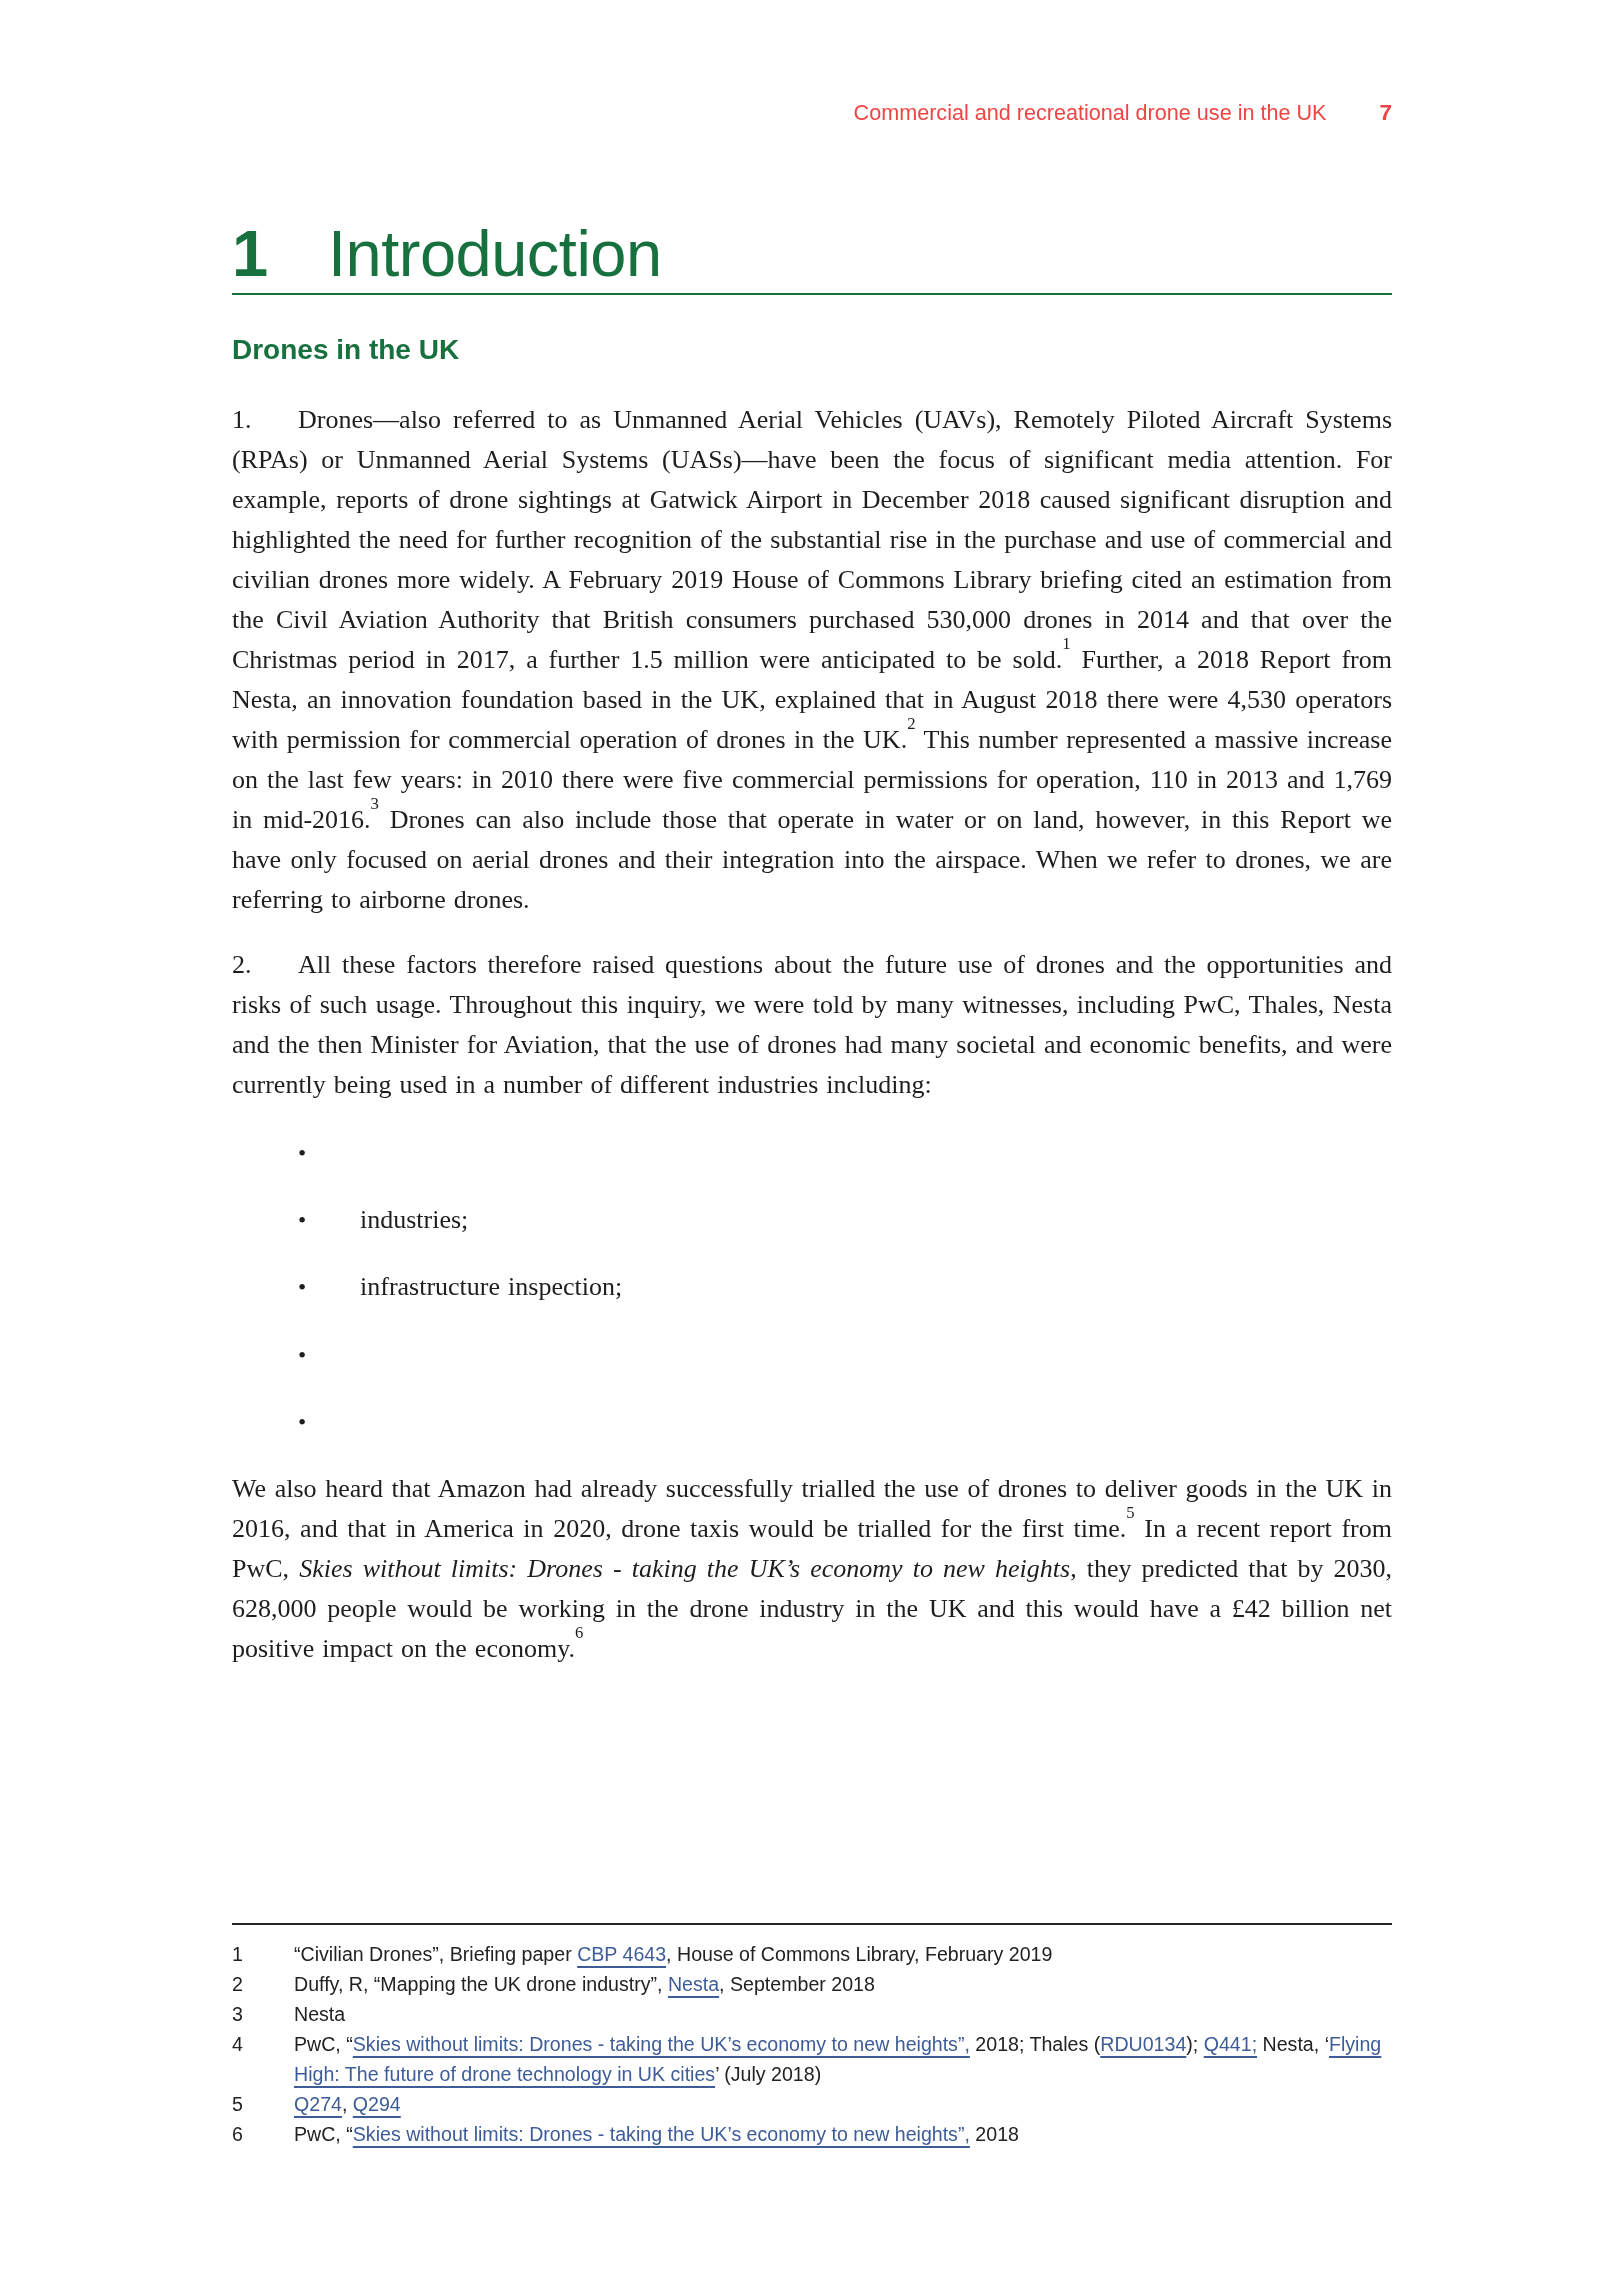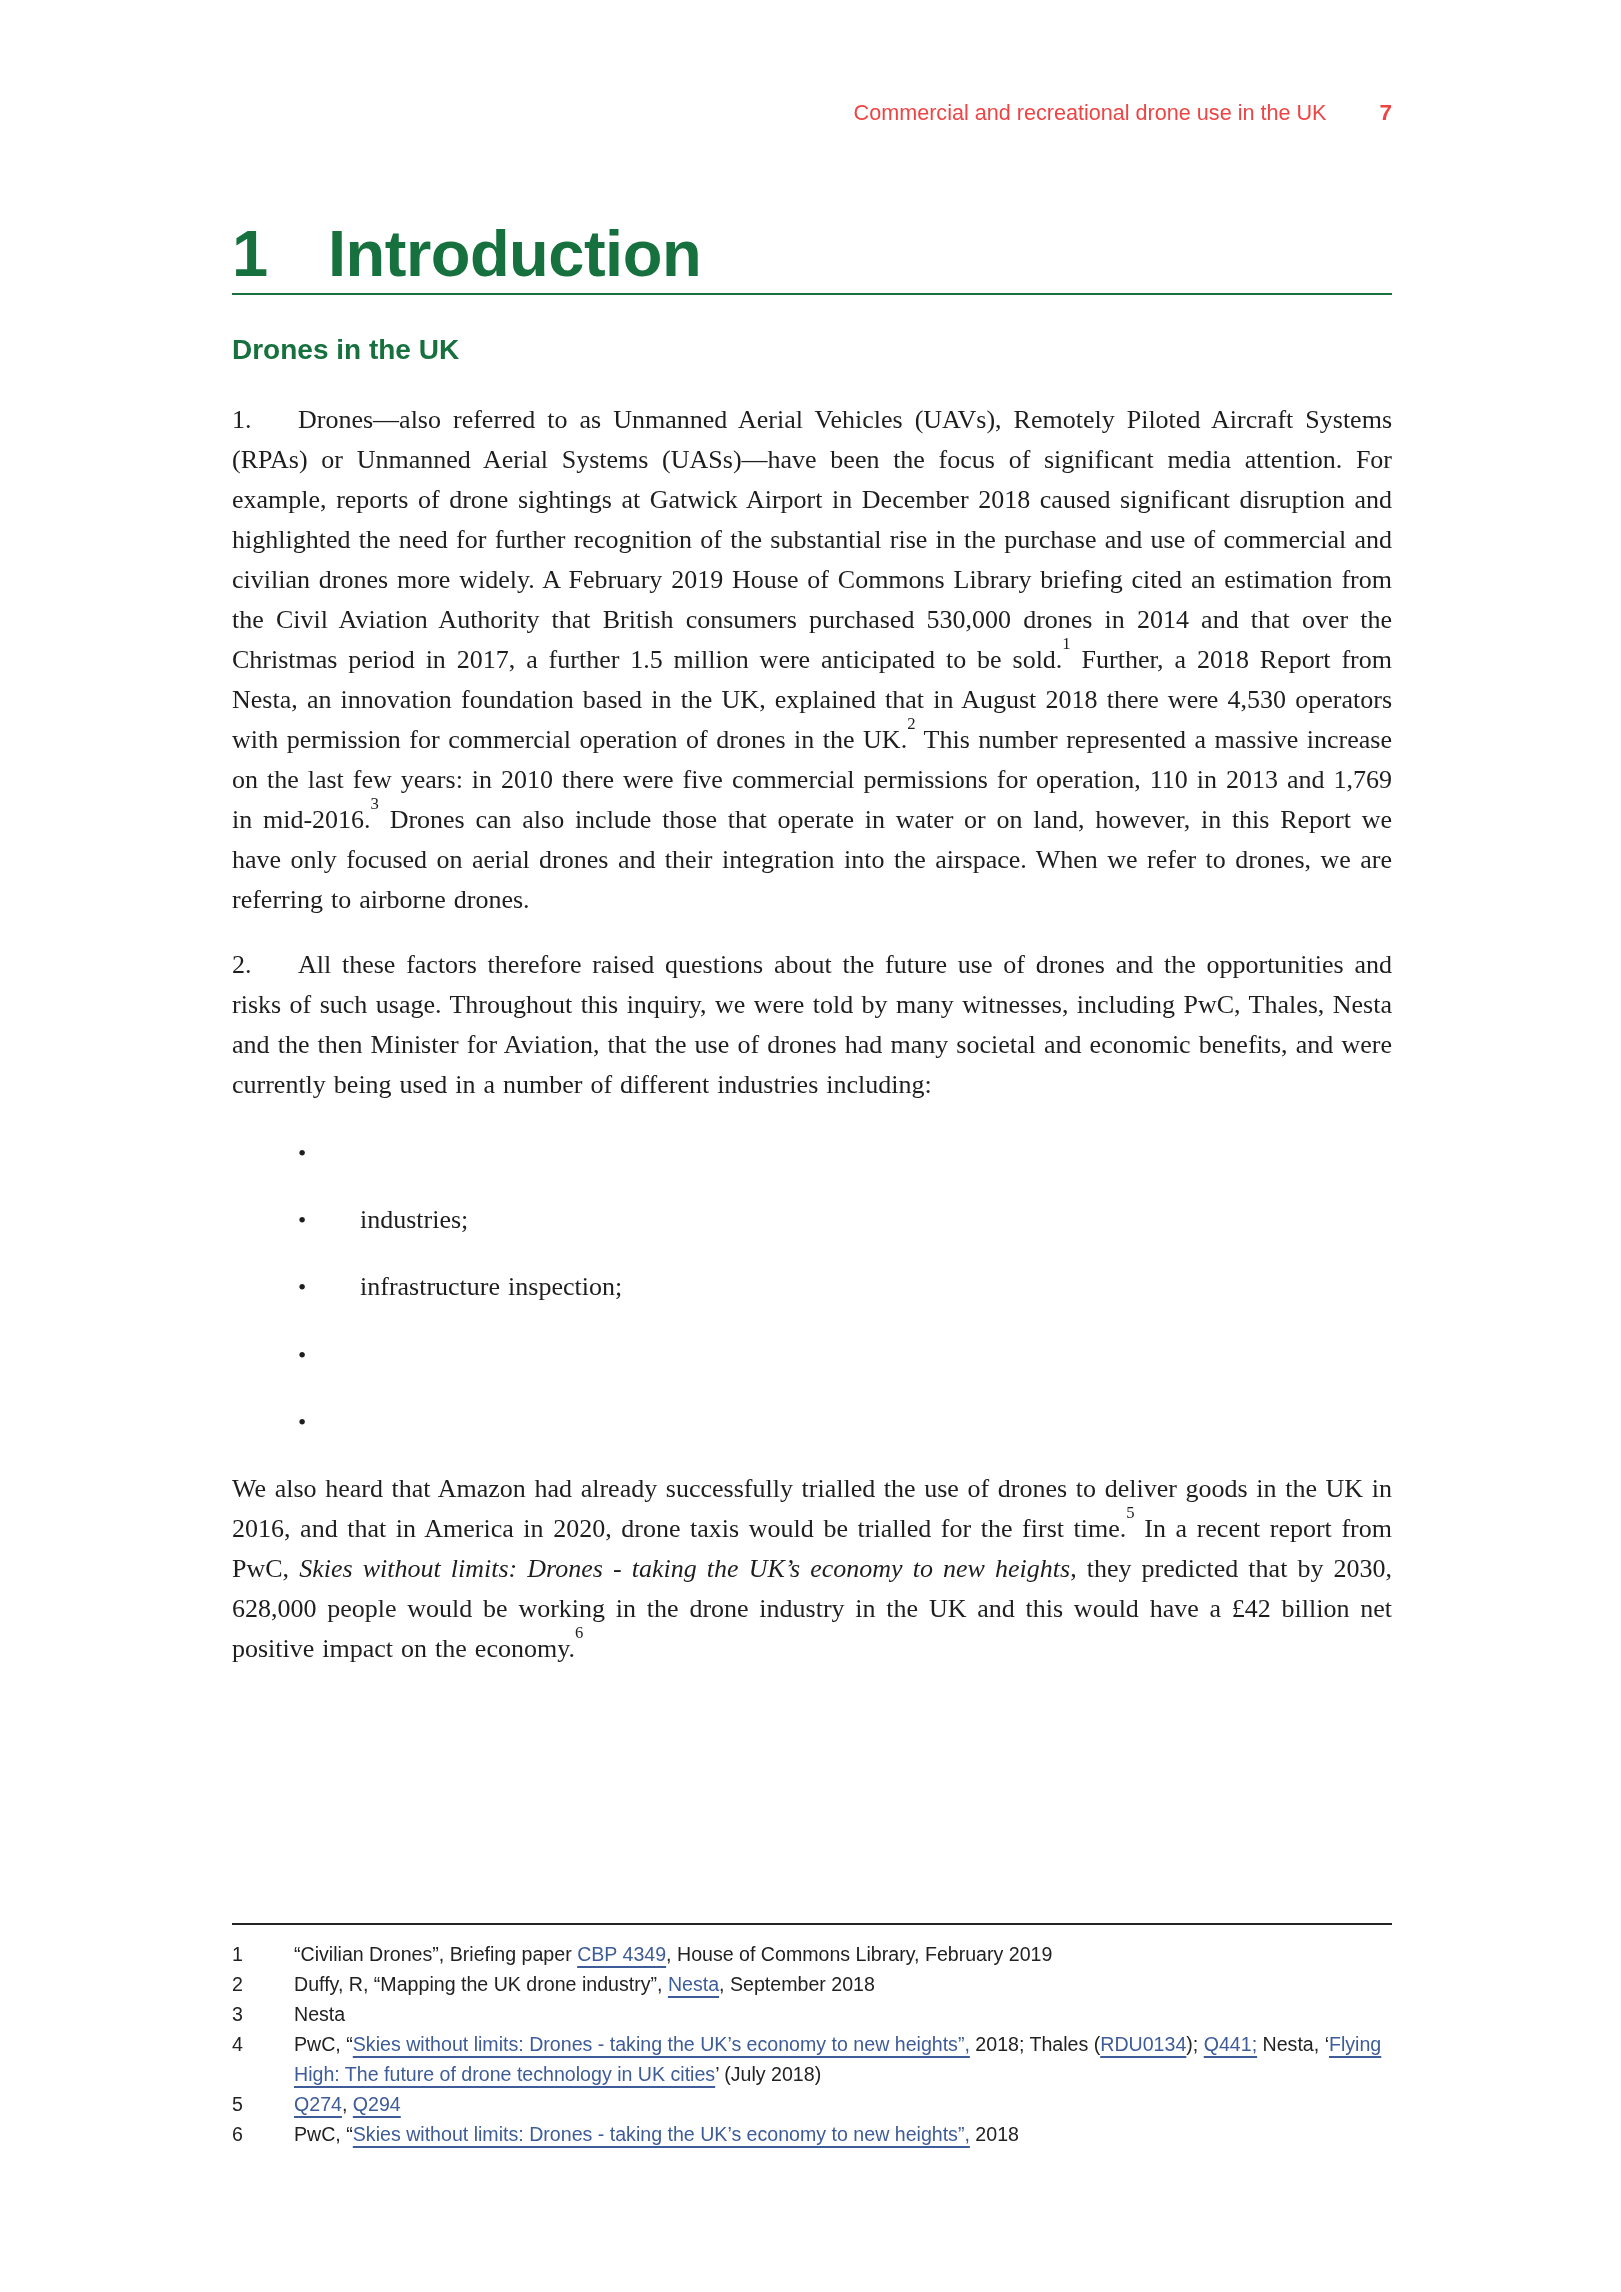--- a/index.html
+++ b/index.html
@@ -16,21 +16,21 @@
 
   .chapter{
     position:absolute; top:222px; left:232px; width:1160px;
     display:flex; align-items:baseline;
     font-family:"Liberation Sans","DejaVu Sans",sans-serif;
     font-size:65px; line-height:63px; color:#17713e;
     border-bottom:2px solid #17713e; padding-bottom:7.8px;
     letter-spacing:-0.5px;
   }
   .ch-num{ font-weight:700; width:96px; flex:none; }
-  .ch-title{ font-weight:700;text-align:right; }
+  .ch-title{ font-weight:400;text-align:right; }
 
   .section-heading{
     position:absolute; top:333px; left:232px; width:1160px;
     font-family:"Liberation Sans","DejaVu Sans",sans-serif;
     font-size:28px; line-height:33px; font-weight:700; color:#17713e;
   }
 
   .bodytext{
     position:absolute; top:400px; left:232px; width:1160px;
     font-size:26px; line-height:40px; text-align:justify;
@@ -105,21 +105,21 @@
     </ul>
 
   <p class="body-para"><span class="para-text">We also heard that Amazon had already successfully trialled the use of drones to deliver goods in the UK in 2016, and that in America in 2020, drone taxis would be trialled for the first time.<sup class="fnref">5</sup> In a recent report from PwC, <em class="it">Skies without limits: Drones - taking the UK’s economy to new heights</em>, they predicted that by 2030, 628,000 people would be working in the drone industry in the UK and this would have a £42 billion net positive impact on the economy.<sup class="fnref">6</sup></span></p>
 </div>
 
 <div class="footnotes">
   <div class="fn-rule"></div>
   <div id="fn-list">
       <div class="fn-row">
         <span class="fn-num">1</span>
-        <span class="fn-text">“Civilian Drones”, Briefing paper <a class="doc-link" href="#">CBP 4349</a>, House of Commons Library, February 2019</span>
+        <span class="fn-text">“Civilian Drones”, Briefing paper <a class="doc-link" href="#">CBP 4643</a>, House of Commons Library, February 2019</span>
       </div>
       <div class="fn-row">
         <span class="fn-num">2</span>
         <span class="fn-text">Duffy, R, “Mapping the UK drone industry”, <a class="doc-link" href="#">Nesta</a>, September 2018</span>
       </div>
       <div class="fn-row">
         <span class="fn-num">3</span>
         <span class="fn-text">Nesta</span>
       </div>
       <div class="fn-row">

